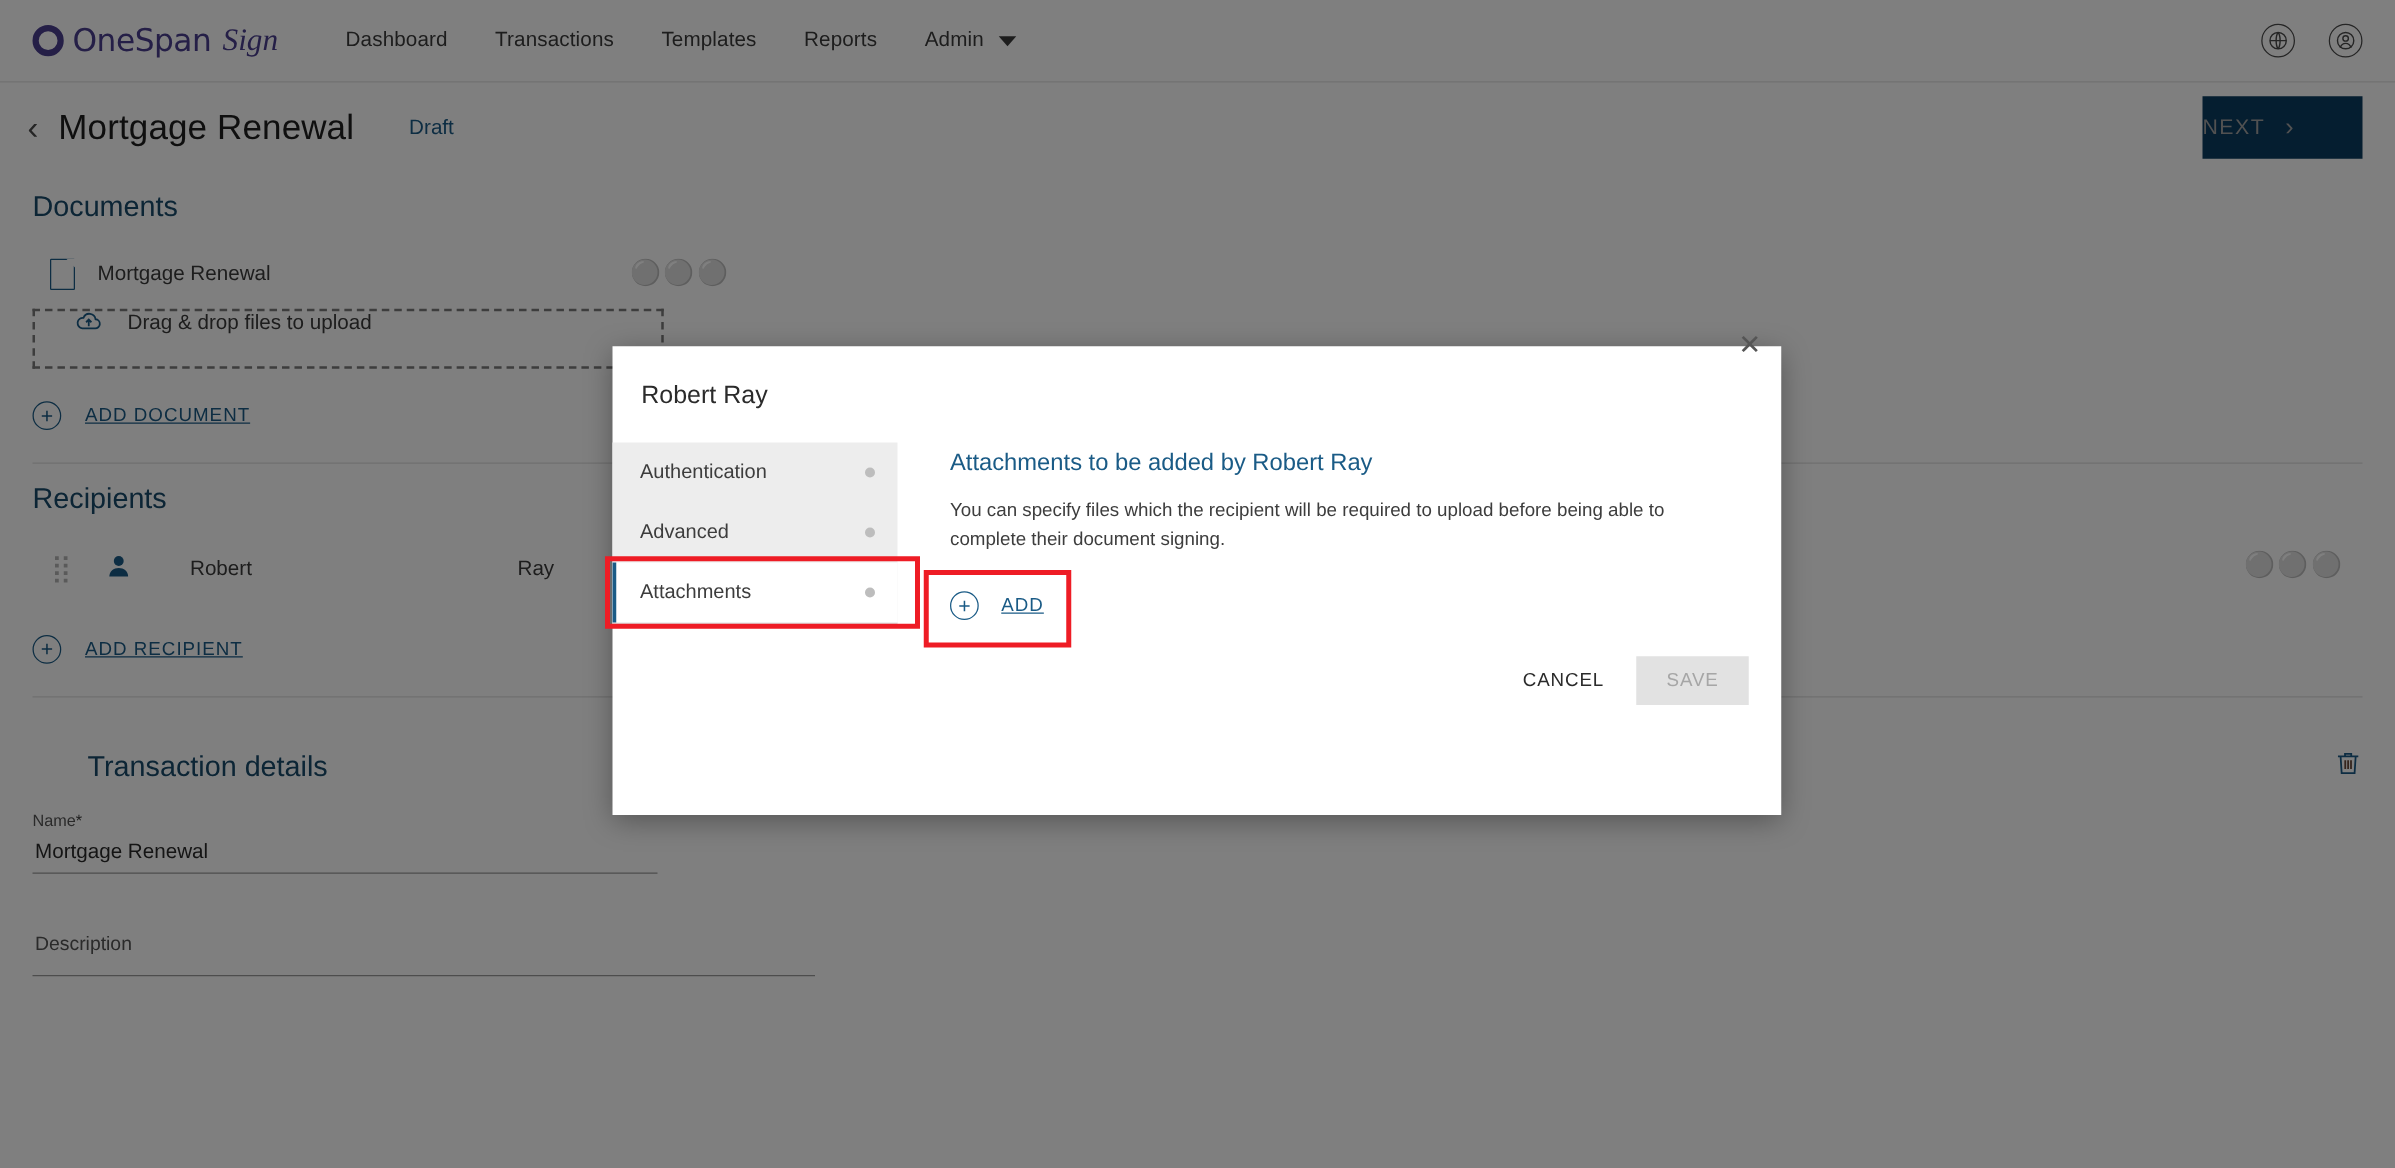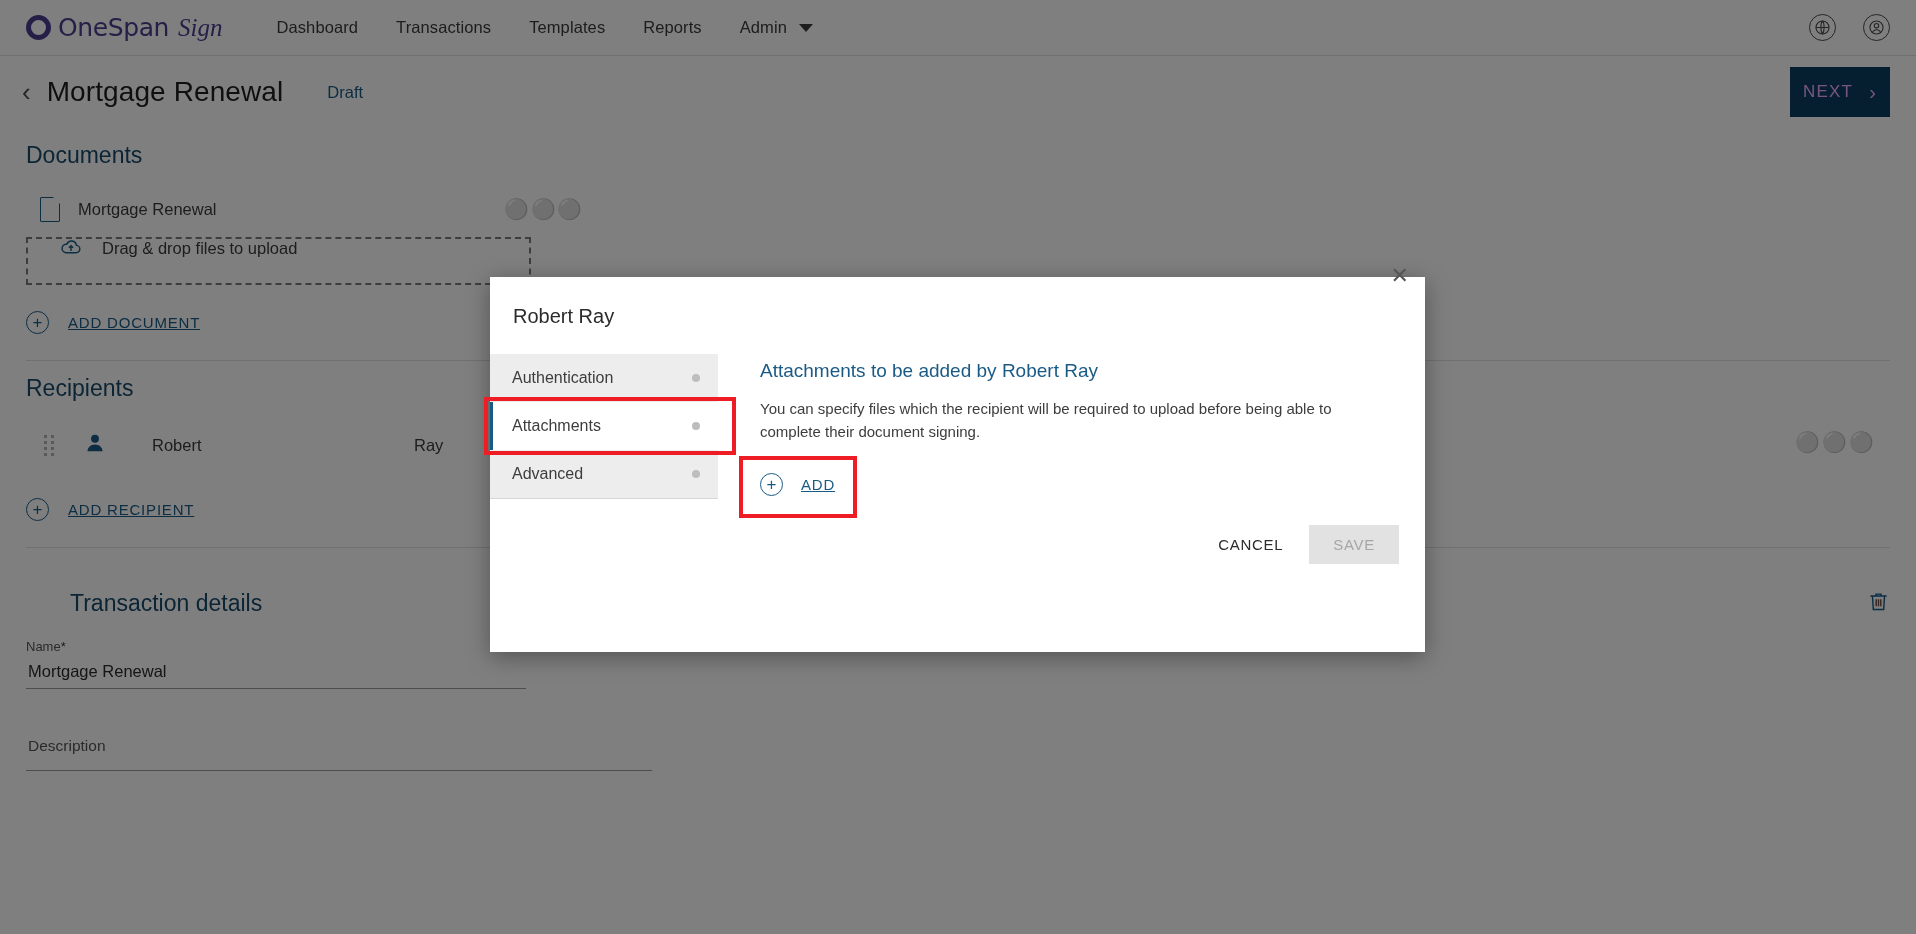--- a/index.html
+++ b/index.html
@@ -14,21 +14,21 @@
 
   
   #page {
     position: absolute; inset: 0;
     background: #ffffff;
   }
 
   
   .topnav {
     position: relative;
-    height: 56px;
+    height: 66px;
     background: #ffffff;
     border-bottom: 1px solid #e2e2e2;
     display: flex;
     align-items: center;
     padding: 0 26px;
   }
   .logo { display: flex; align-items: center; gap: 7px; margin-right: 54px; }
   .logo-mark {
     width: 25px; height: 25px; border-radius: 50%;
     border: 5px solid #4b3f8f;
@@ -81,23 +81,23 @@
   }
   .page-title {
     font-size: 28px; color: #1f1f1f; font-weight: 400;
     letter-spacing: 0.1px;
   }
   .status-pill {
     margin-left: 44px; font-size: 16.5px; color: #1a5b86;
   }
   .next-btn {
     margin-left: auto;
-    background: #0b3c60; color: #f0abfc;
-    width: 100px; height: 50px;
-    display: flex; align-items: center; justify-content: center; gap: 16px;
+    background: #0b3c60; color: #a3a3a3;
+    width: 128px; height: 50px;
+    display: flex; align-items: center; justify-content: flex-start; gap: 16px;
     font-size: 17px; letter-spacing: 1.2px; cursor: pointer;
   }
   .next-btn .arrow { font-size: 20px; font-weight: 300; }
 
   
   .section { padding: 0 26px; }
   .section-title {
     font-size: 23px; color: #184a6b; font-weight: 400;
     margin: 14px 0 0 0;
   }
@@ -408,28 +408,28 @@
 <div id="modal">
   <span class="modal-close">✕</span>
   <div class="modal-title">Robert Ray</div>
 
   <div class="modal-body">
     <div class="modal-tabs">
       <div class="tab">
         <span>Authentication</span>
         <span class="dotind"></span>
       </div>
+      <div class="tab">
+        <span>Advanced</span>
+        <span class="dotind"></span>
+      </div>
       <div class="tab active hl">
         <span>Attachments</span>
         <span class="dotind"></span>
       </div>
-      <div class="tab">
-        <span>Advanced</span>
-        <span class="dotind"></span>
-      </div>
     </div>
 
     <div class="modal-main">
       <div class="modal-h2">Attachments to be added by Robert Ray</div>
       <p class="modal-p">You can specify files which the recipient will be required to upload before being able to complete their document signing.</p>
 
       <div class="add-attach">
         <span class="plus-circ">+</span>
         <span class="add-link-label">ADD</span>
       </div>

